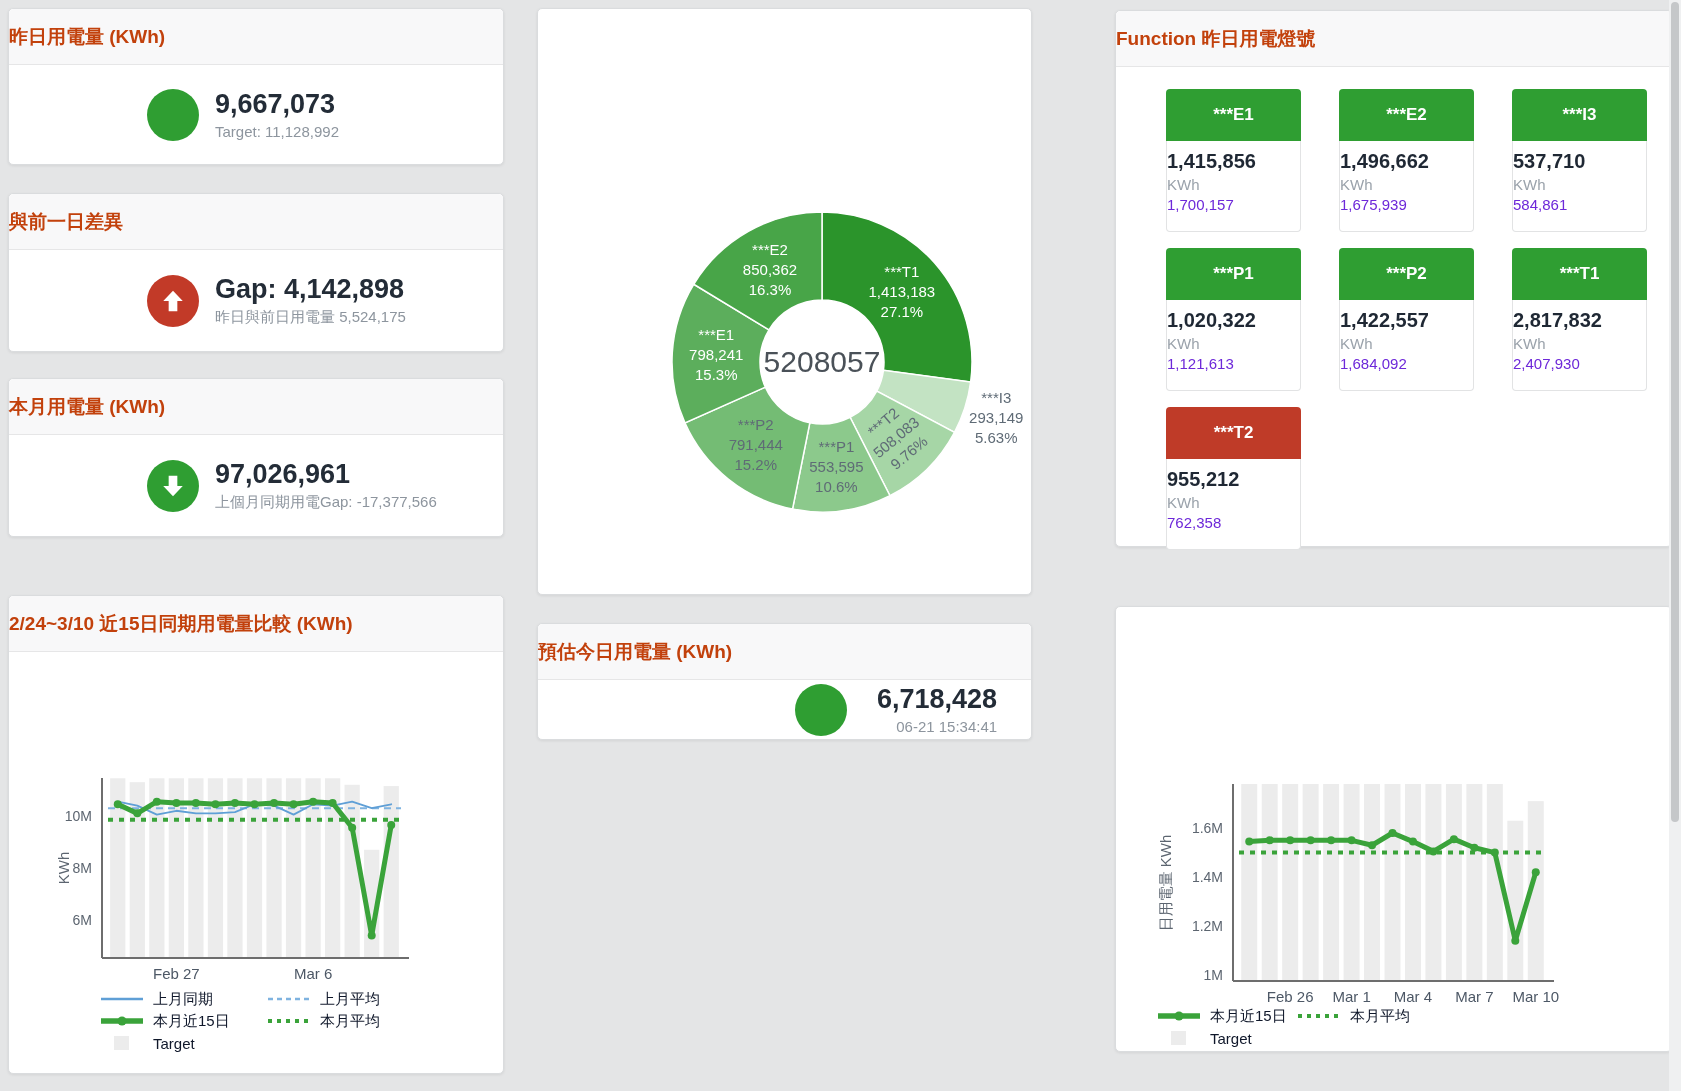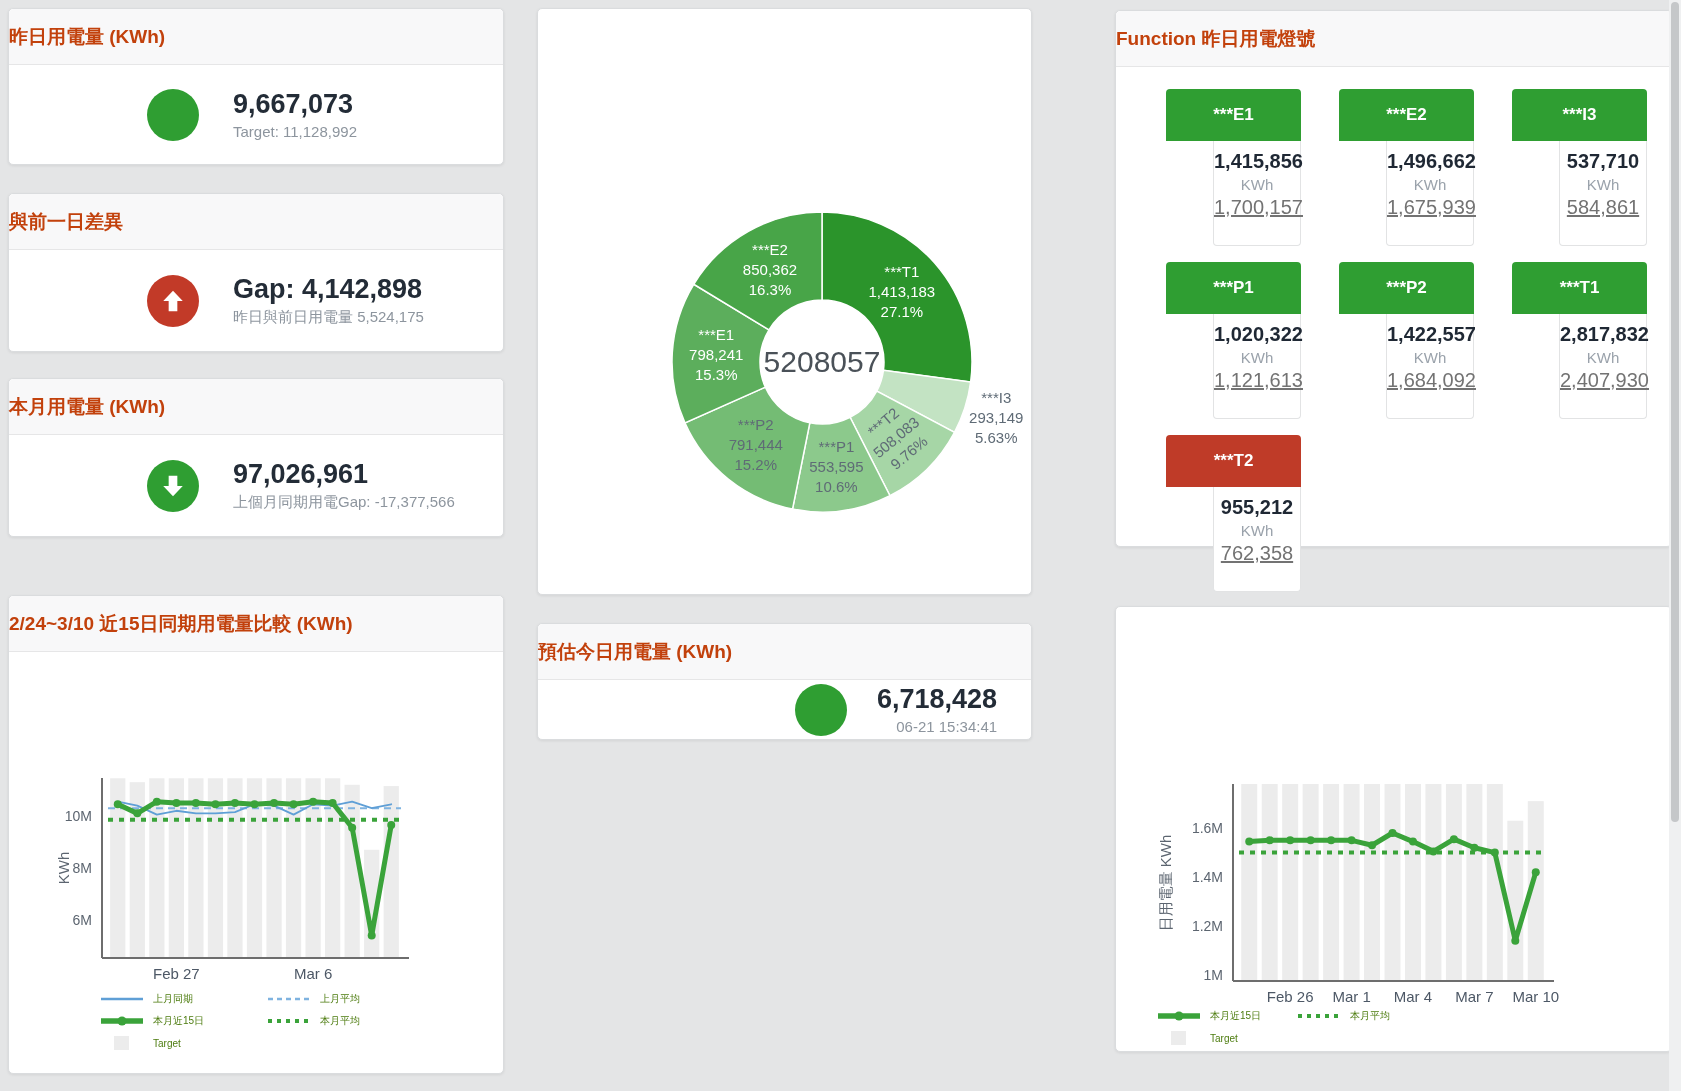--- a/index.html
+++ b/index.html
@@ -3,41 +3,41 @@
 <meta charset="utf-8">
 <style>
   html,body{margin:0;padding:0;}
   body{width:1681px;height:1091px;background:#e4e5e6;overflow:hidden;
        font-family:"Liberation Sans",sans-serif;position:relative;}
   .card{position:absolute;background:#fff;border:1px solid #dadcde;border-radius:5px;
         box-shadow:0 1px 3px rgba(0,0,0,.08);}
   .card-h{height:55px;display:flex;align-items:center;
           background:#f8f8f9;border-bottom:1px solid #e6e6e7;border-radius:5px 5px 0 0;
           font-size:19px;font-weight:bold;color:#c2410c;}
-  .kpi{display:flex;align-items:center;gap:34px;padding-left:138px;height:calc(100% - 56px);}
+  .kpi{display:flex;align-items:center;gap:16px;padding-left:138px;height:calc(100% - 56px);}
   .kpi.estimate{padding-left:257px;gap:30px;}
   .circle{width:52px;height:52px;border-radius:50%;display:flex;align-items:center;
           justify-content:center;flex:0 0 52px;}
   .kpi-value{font-size:27px;font-weight:bold;color:#232c37;line-height:1.15;}
   .kpi-caption{font-size:15px;color:#8d959e;margin-top:3px;}
   .kpi-text.right{text-align:right;}
   .tiles{position:absolute;left:50px;top:78px;display:grid;
          grid-template-columns:repeat(3,135px);column-gap:38px;row-gap:16px;}
   .tile{width:135px;cursor:pointer;}
   .tile-h{height:52px;border-radius:4px 4px 0 0;display:flex;align-items:center;
           justify-content:center;color:#fff;font-size:17px;font-weight:bold;}
   .tile-b{background:#fff;border:1px solid #e2e3e4;border-top:none;border-radius:0 0 4px 4px;
-          text-align:center;padding:9px 0 26px;margin-left:47px;}
+          text-align:left;padding:9px 0 18px;}
   .tile-v{font-size:20px;font-weight:bold;color:#1f2834;}
   .tile-u{font-size:15px;color:#9aa2ab;margin-top:3px;}
-  .tile-s{font-size:20px;color:#737373;margin-top:3px;text-decoration:underline;}
+  .tile-s{font-size:15px;color:#6d28d9;margin-top:3px;}
   .legend{position:absolute;left:0;}
   .legend-row{display:flex;align-items:center;height:22px;}
   .legend-item{display:flex;align-items:center;cursor:pointer;}
-  .legend-item span.lbl{font-size:10px;color:#4d7c0f;margin-left:8px;}
+  .legend-item span.lbl{font-size:15px;color:#0f172a;margin-left:8px;}
   .chart-svg{position:absolute;left:0;}
   .scroll-track{position:absolute;right:0;top:0;width:12px;height:1091px;background:#eff0f1;}
   .scroll-thumb{position:absolute;left:2px;top:2px;width:8px;height:820px;background:#c5c7c9;border-radius:4px;}
 </style>
 </head>
 <body>
 
 <section class="card" style="left:8px;top:8px;width:494px;height:155px;">
   <div class="card-h">昨日用電量 (KWh)</div>
   <div class="kpi">

